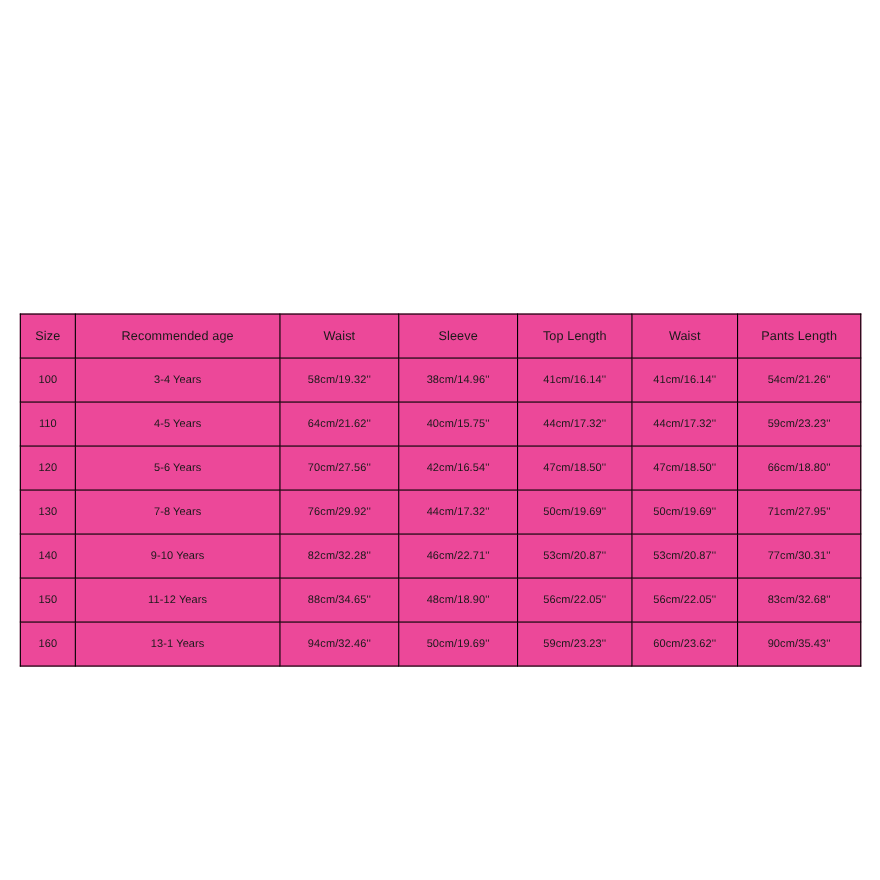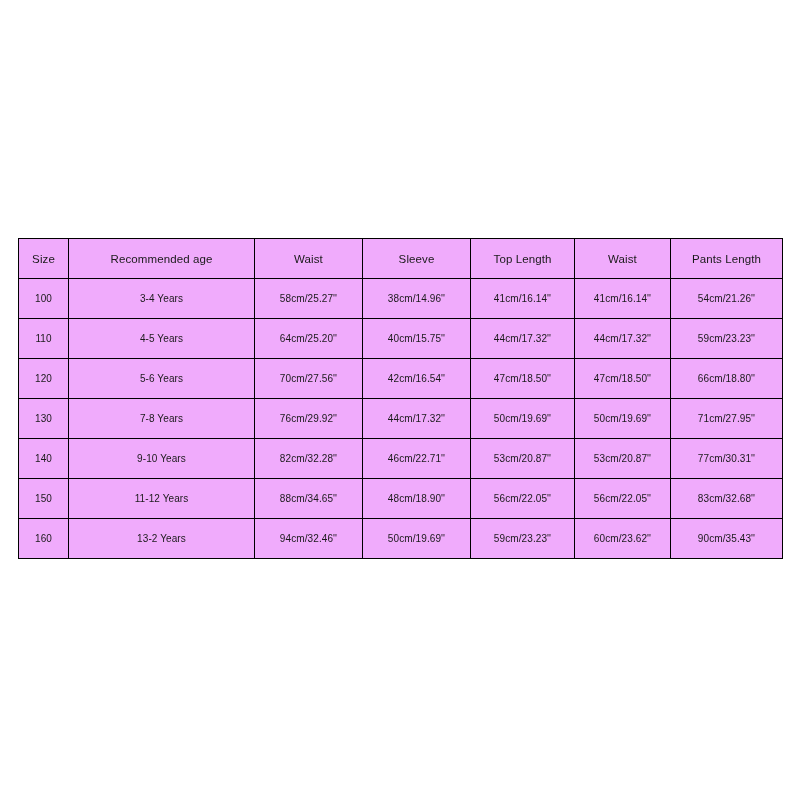--- a/index.html
+++ b/index.html
@@ -17,21 +17,22 @@
   #size-chart-wrap {
     position: absolute;
     left: 18px;
     top: 238px;
     width: 764px;
   }
   table.size-chart {
     border-collapse: collapse;
     width: 764px;
     table-layout: fixed;
-    background: #f0abfc;
+    background: #ec4899;
+    margin-top: 47px;
   }
   table.size-chart td,
   table.size-chart th {
     border: 1px solid #000000;
     text-align: center;
     vertical-align: middle;
     height: 40px;
     font-size: 10px;
     color: #1a1a1a;
     font-weight: normal;
@@ -74,30 +75,30 @@
         <td>Sleeve</td>
         <td>Top Length</td>
         <td>Waist</td>
         <td>Pants Length</td>
       </tr>
     </thead>
     <tbody>
       <tr>
         <td>100</td>
         <td>3-4 Years</td>
-        <td>58cm/25.27''</td>
+        <td>58cm/19.32''</td>
         <td>38cm/14.96''</td>
         <td>41cm/16.14''</td>
         <td>41cm/16.14''</td>
         <td>54cm/21.26''</td>
       </tr>
       <tr>
         <td>110</td>
         <td>4-5 Years</td>
-        <td>64cm/25.20''</td>
+        <td>64cm/21.62''</td>
         <td>40cm/15.75''</td>
         <td>44cm/17.32''</td>
         <td>44cm/17.32''</td>
         <td>59cm/23.23''</td>
       </tr>
       <tr>
         <td>120</td>
         <td>5-6 Years</td>
         <td>70cm/27.56''</td>
         <td>42cm/16.54''</td>
@@ -127,21 +128,21 @@
         <td>150</td>
         <td>11-12 Years</td>
         <td>88cm/34.65''</td>
         <td>48cm/18.90''</td>
         <td>56cm/22.05''</td>
         <td>56cm/22.05''</td>
         <td>83cm/32.68''</td>
       </tr>
       <tr>
         <td>160</td>
-        <td>13-2 Years</td>
+        <td>13-1 Years</td>
         <td>94cm/32.46''</td>
         <td>50cm/19.69''</td>
         <td>59cm/23.23''</td>
         <td>60cm/23.62''</td>
         <td>90cm/35.43''</td>
       </tr>
     </tbody>
   </table>
 </div>
 

